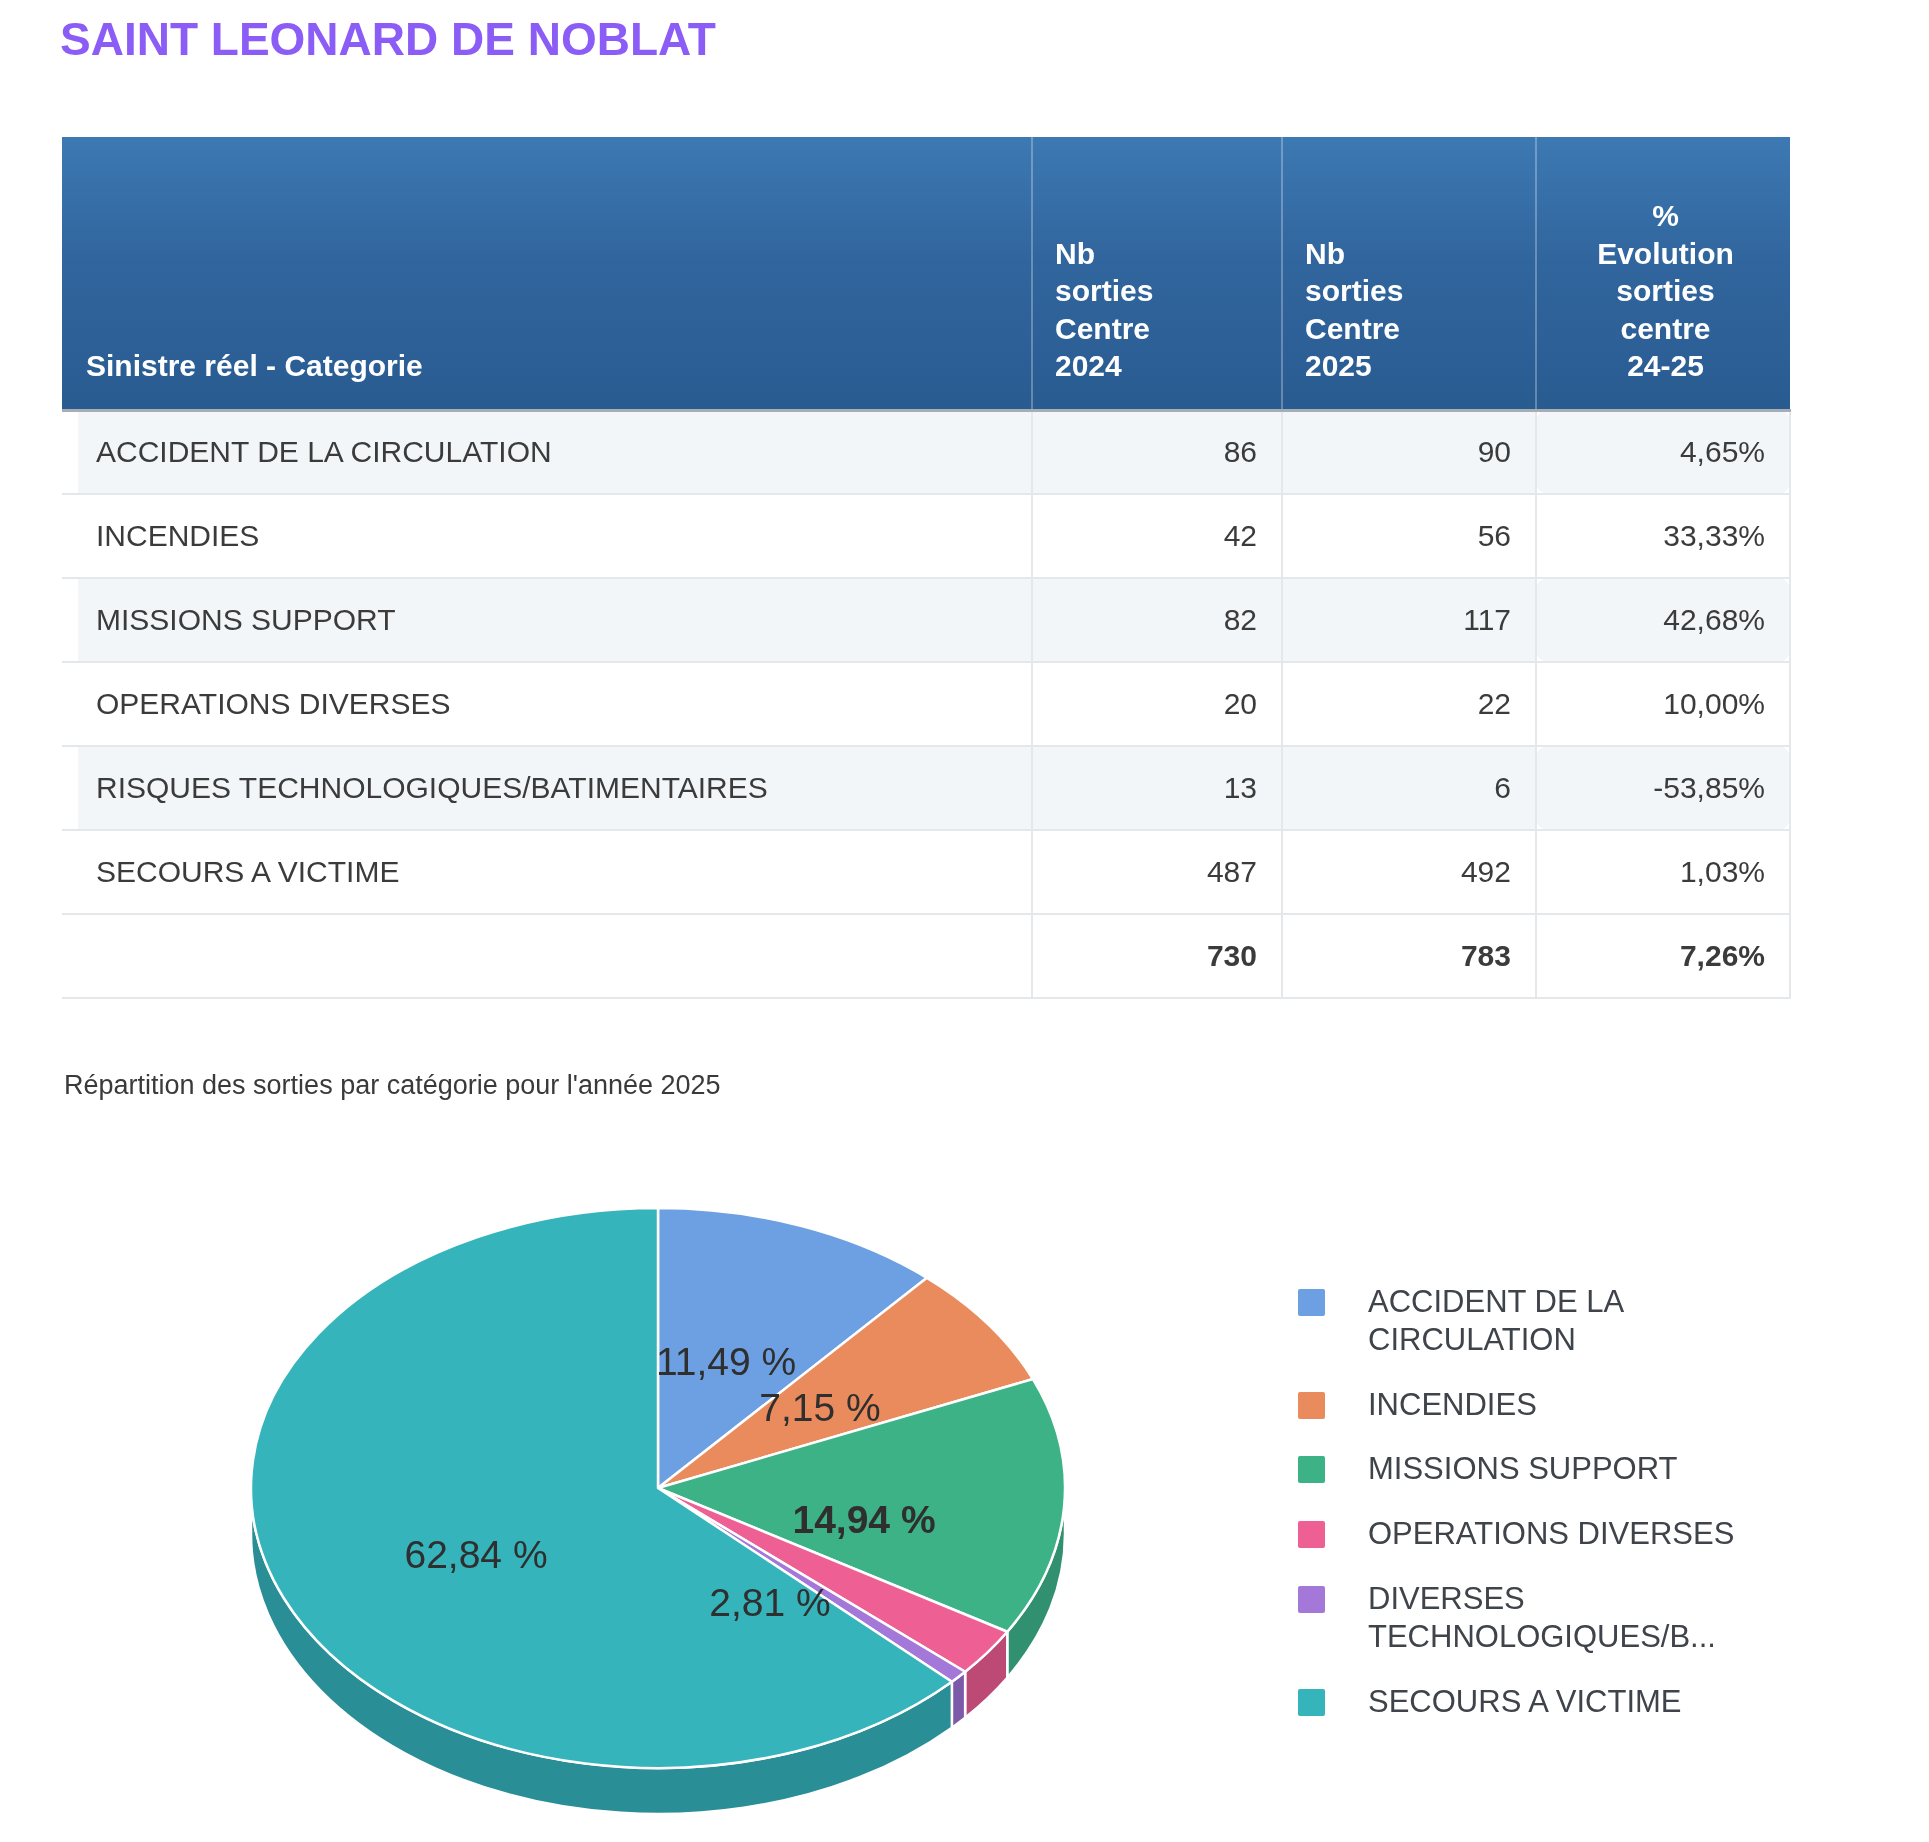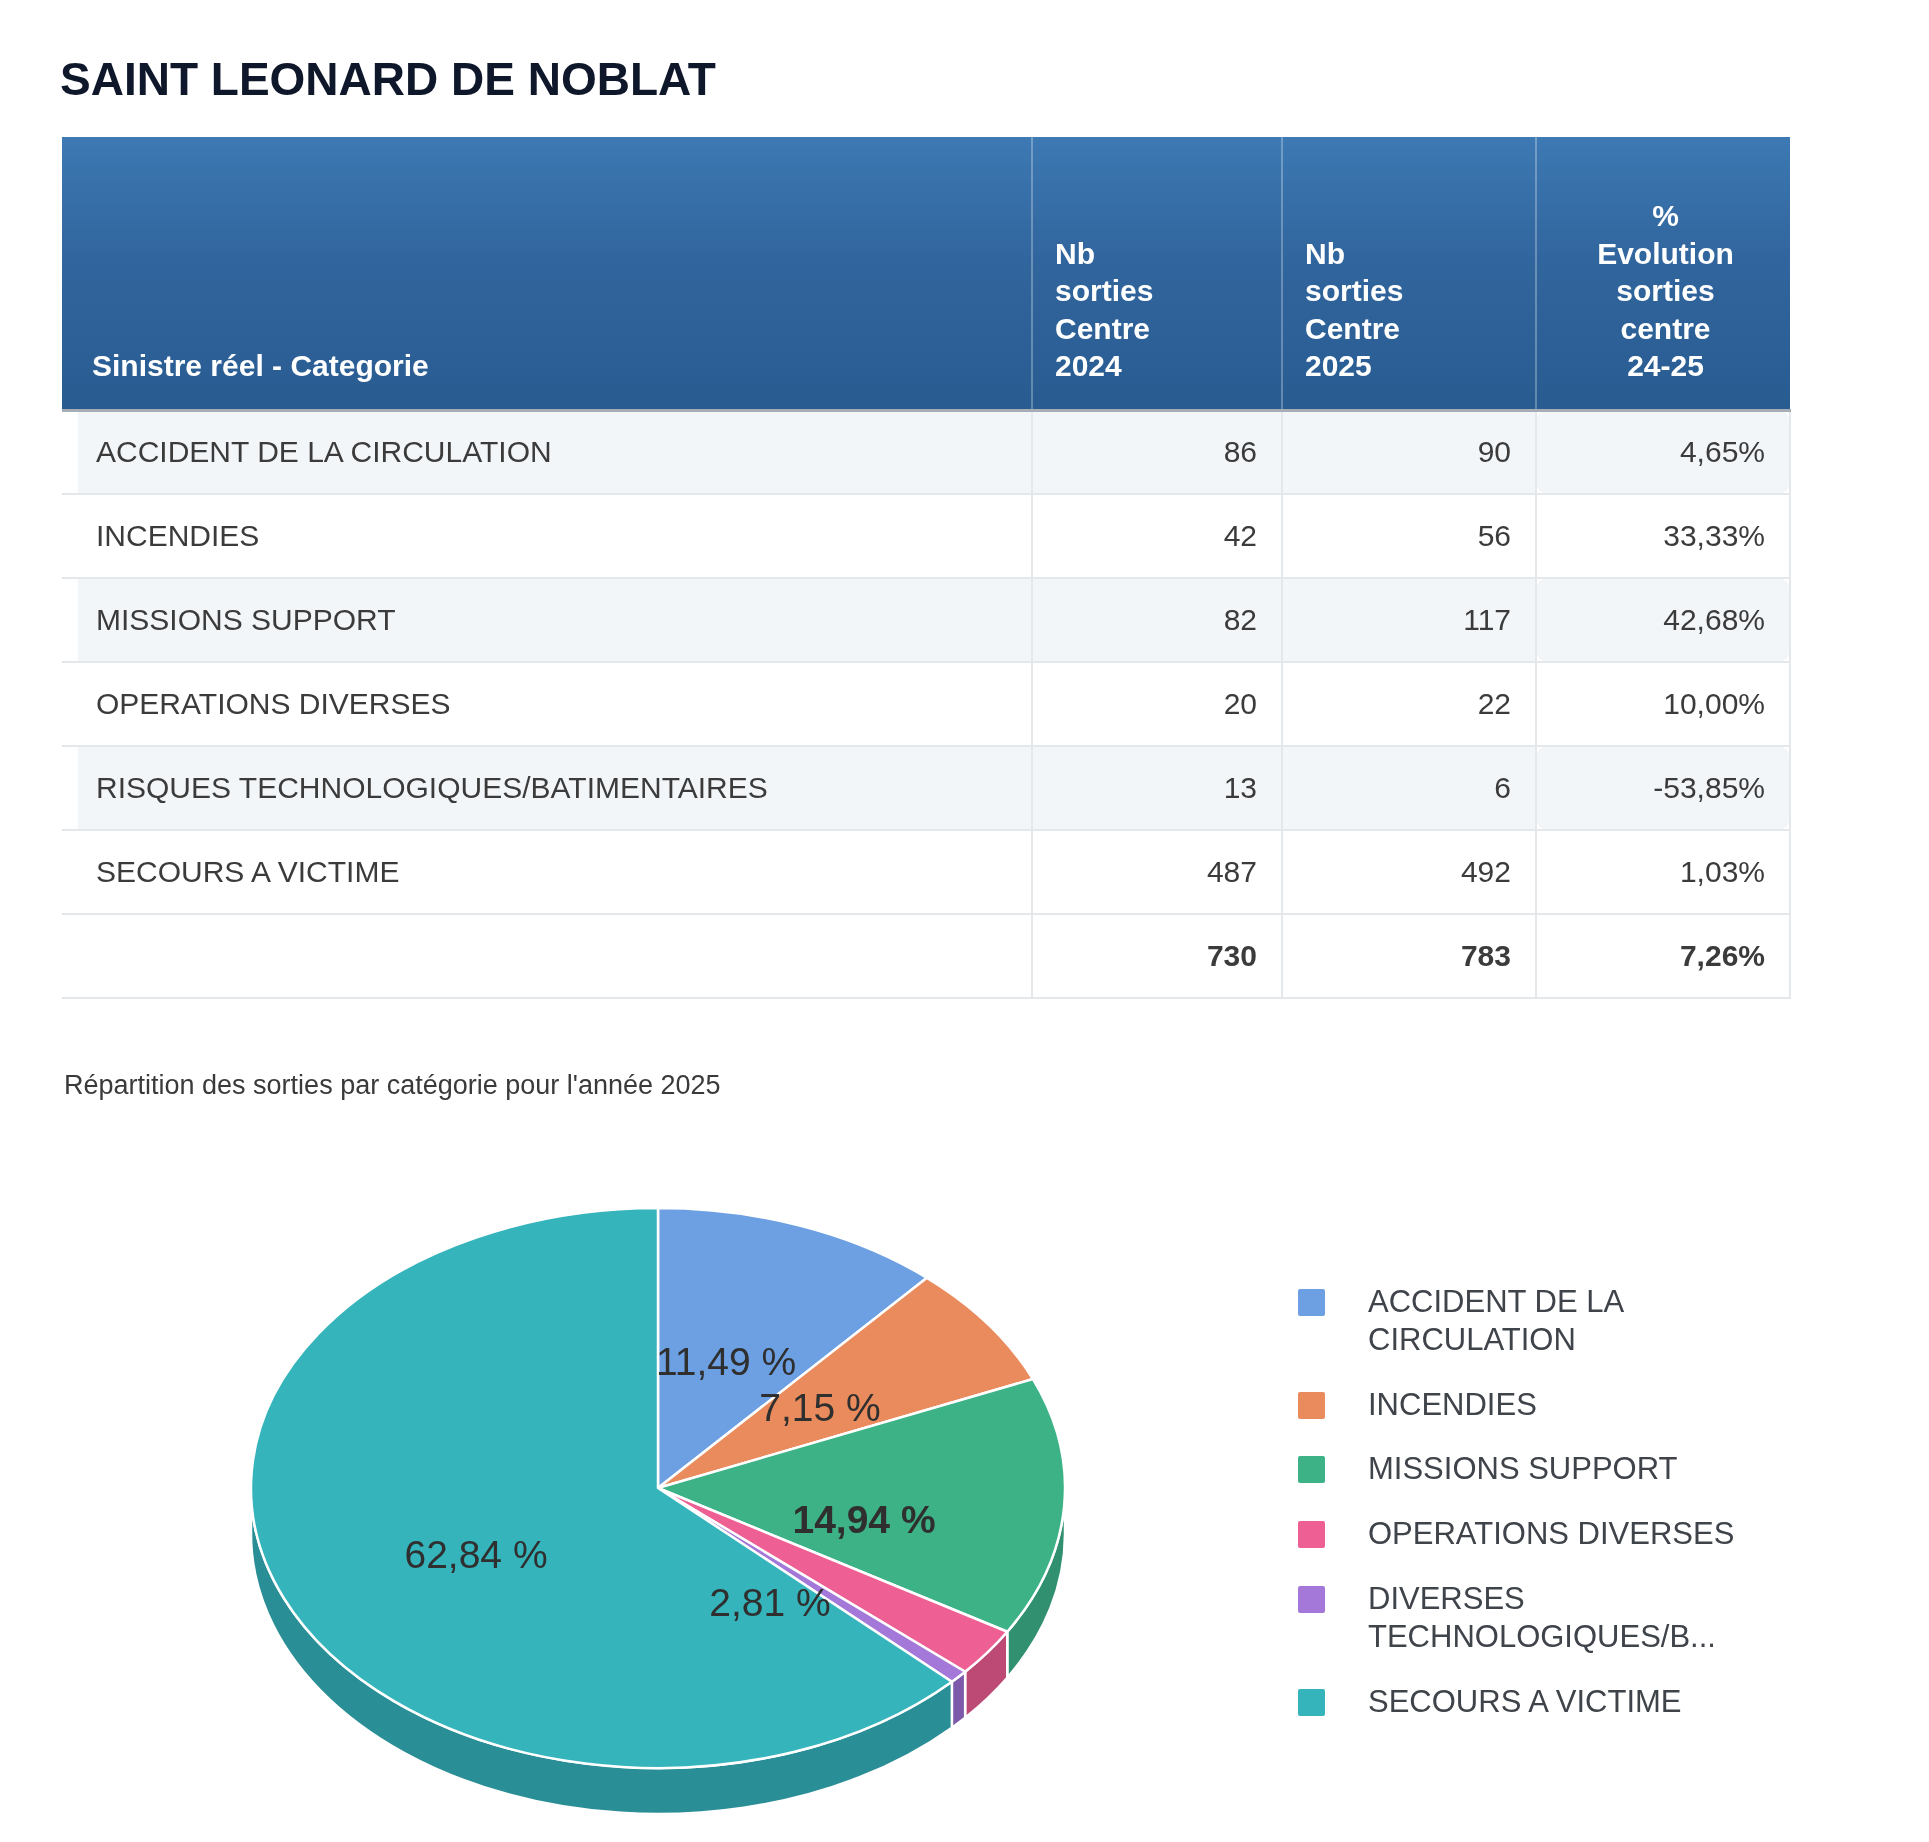--- a/index.html
+++ b/index.html
@@ -2,37 +2,37 @@
 <html><head>
 <meta charset="utf-8">
 <style>
   * { margin:0; padding:0; box-sizing:border-box; }
   html,body { background:#ffffff; }
   body { width:1929px; height:1842px; font-family:"Liberation Sans", sans-serif; position:relative; overflow:hidden; }
   .page { position:relative; width:1929px; height:1842px; }
 
   .page-title {
     position:absolute; left:60px; top:12px;
-    font-size:46px; font-weight:bold; color:#0f172a; letter-spacing:0px;margin-top:40px;
+    font-size:46px; font-weight:bold; color:#8b5cf6; letter-spacing:0px;
   }
 
   table.sorties {
     position:absolute; left:62px; top:137px; width:1728px;
     border-collapse:collapse; table-layout:fixed;
   }
   table.sorties th {
     background:linear-gradient(180deg,#3d79b3 0%,#31659d 45%,#285c91 100%);
     color:#ffffff; font-size:30px; font-weight:bold;
     vertical-align:bottom; text-align:left;
     height:273px; padding:0 18px 24px 22px;
     white-space:pre-line; line-height:1.25;
     border-bottom:3px solid #a7adb5;
     border-left:2px solid rgba(255,255,255,0.28);
   }
-  table.sorties th:first-child { border-left:none; padding-left:30px; }
+  table.sorties th:first-child { border-left:none; padding-left:24px; }
   table.sorties th.center { text-align:center; }
   table.sorties td {
     height:84px; font-size:30px; color:#3b3b3b;
     border-bottom:2px solid #e5e8eb; border-left:2px solid #e5e8eb;
     padding:0 24px 0 34px; background:#ffffff;
   }
   table.sorties td:first-child { border-left:none; }
   table.sorties td:last-child { border-right:2px solid #e5e8eb;border-radius:12px; }
   table.sorties td.num { text-align:right; padding-left:25px; }
   table.sorties tr.stripe td { background:#f3f6f9; }

